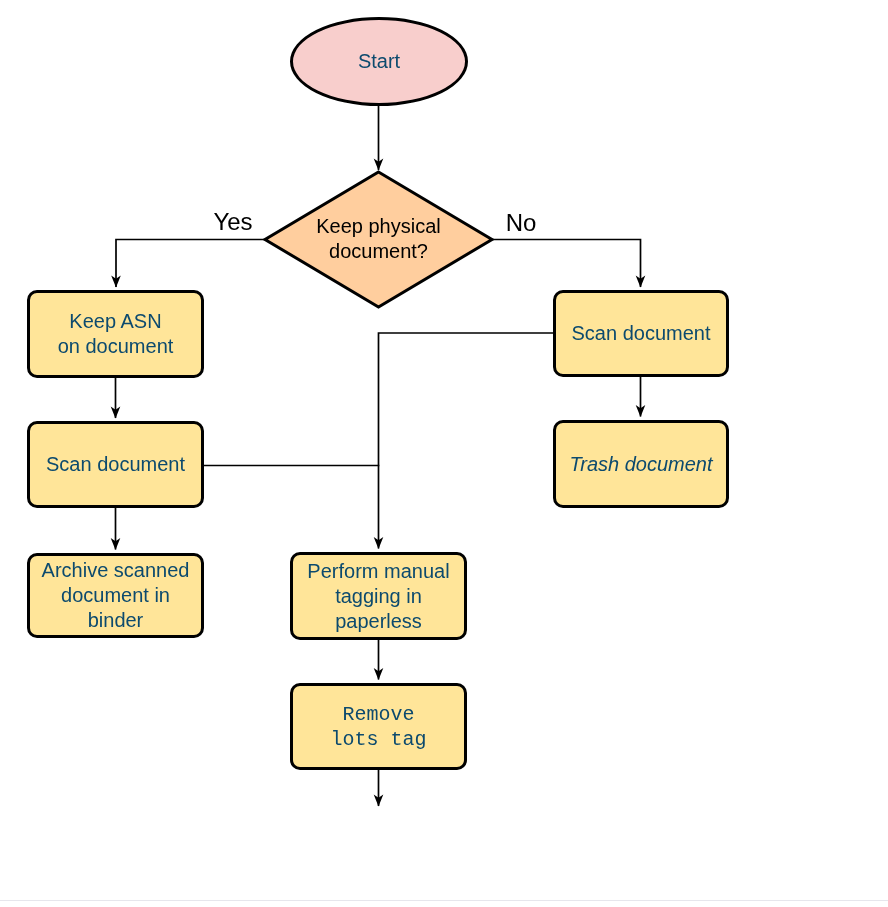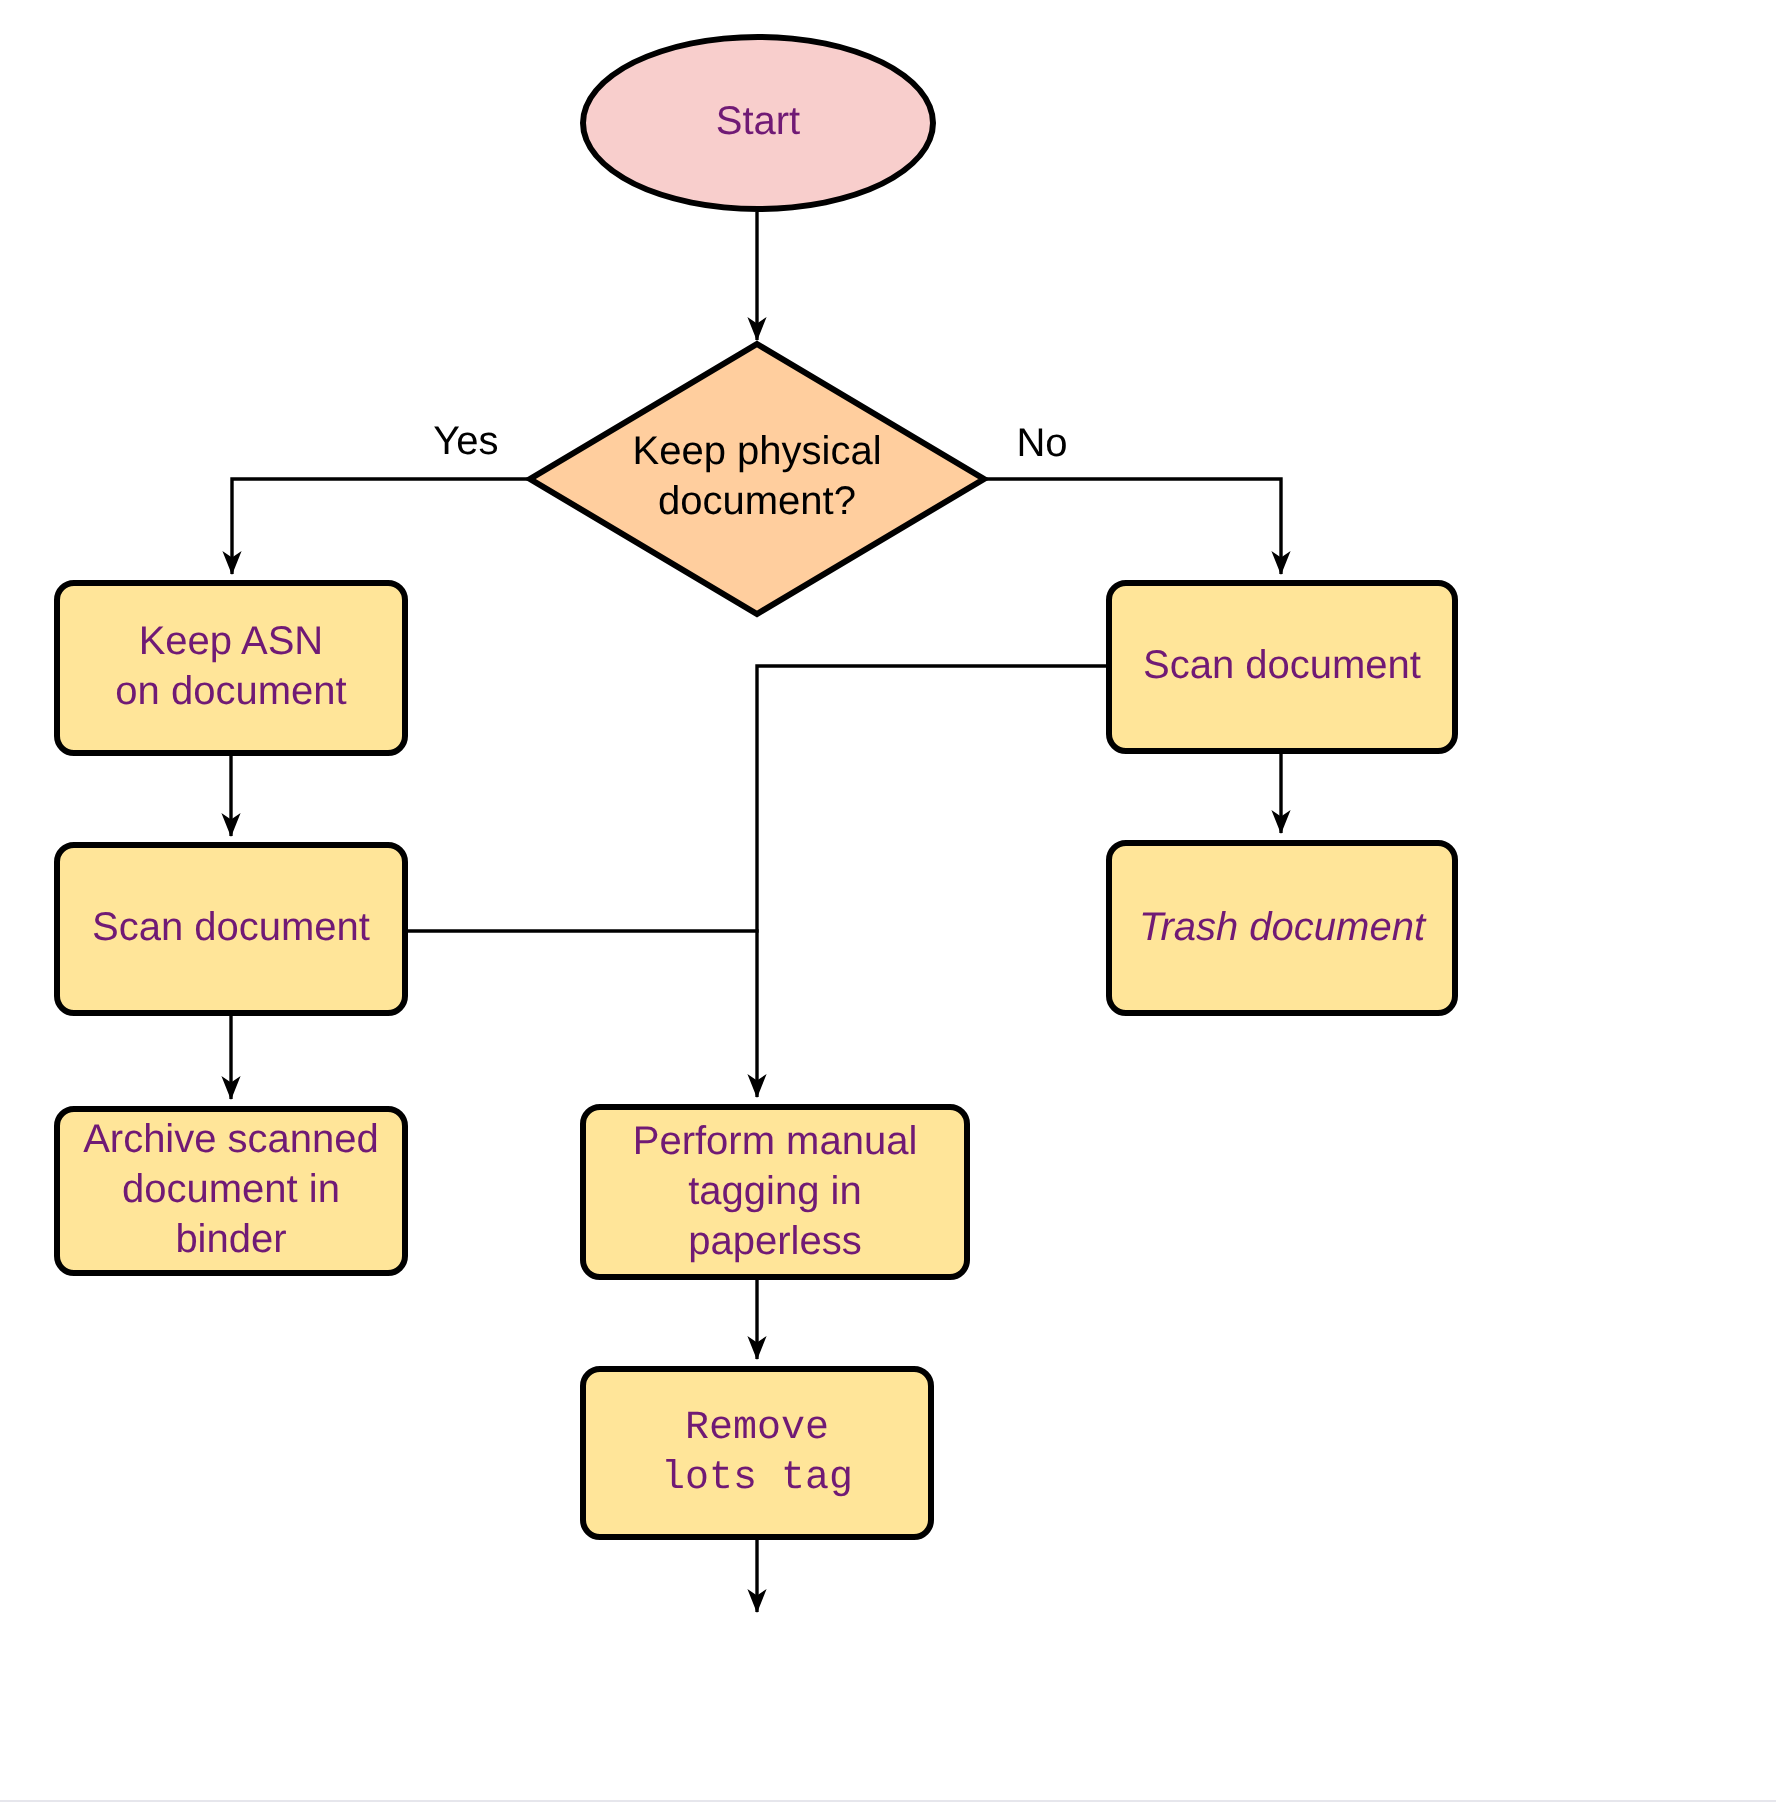--- a/index.html
+++ b/index.html
@@ -32,35 +32,35 @@
     position: absolute;
     box-sizing: border-box;
     border: 3px solid #000000;
     display: flex;
     flex-direction: column;
     align-items: center;
     justify-content: center;
     text-align: center;
     font-size: 20px;
     line-height: 25px;
-    color: #701a75;
+    color: #0c4a6e;
   }
   .process { background: #ffe599; border-radius: 10px; }
   .terminal { background: #f8cecc; border-radius: 50%; }
   .ln { display: block; }
   .decision-label {
     position: absolute;
     left: 265px; top: 214px; width: 227px;
     text-align: center;
     font-size: 20px;
     line-height: 25px;
   }
   .edge-label {
     position: absolute;
-    font-size: 20px;
+    font-size: 24px;
     line-height: 25px;
     text-align: center;
   }
   .edge-label.yes { left: 206px; top: 209px; width: 54px; }
   .edge-label.no  { left: 491px; top: 210px; width: 60px; }
   .annotation {
     position: absolute;
     left: 480px; top: 588px;
     font-size: 20px;
     line-height: 26px;
@@ -130,21 +130,21 @@
   </div>
 
   <div class="node process" style="left:553px; top:290px; width:176px; height:87px;">
     <span>Scan document</span>
   </div>
 
   <div class="node process" style="left:553px; top:420px; width:176px; height:88px;font-style:italic;">
     <span>Trash document</span>
   </div>
 
-  <div class="node process" style="left:290px; top:552px; width:195px; height:88px;align-items:center;">
+  <div class="node process" style="left:290px; top:552px; width:177px; height:88px;align-items:center;">
     <span class="ln">Perform manual</span>
     <span class="ln">tagging in</span>
     <span class="ln">paperless</span>
   </div>
 
   <div class="node process" style="left:290px; top:683px; width:177px; height:87px;font-family:Liberation Mono, monospace;">
     <span class="ln">Remove</span>
     <span class="ln">lots tag</span>
   </div>
 

